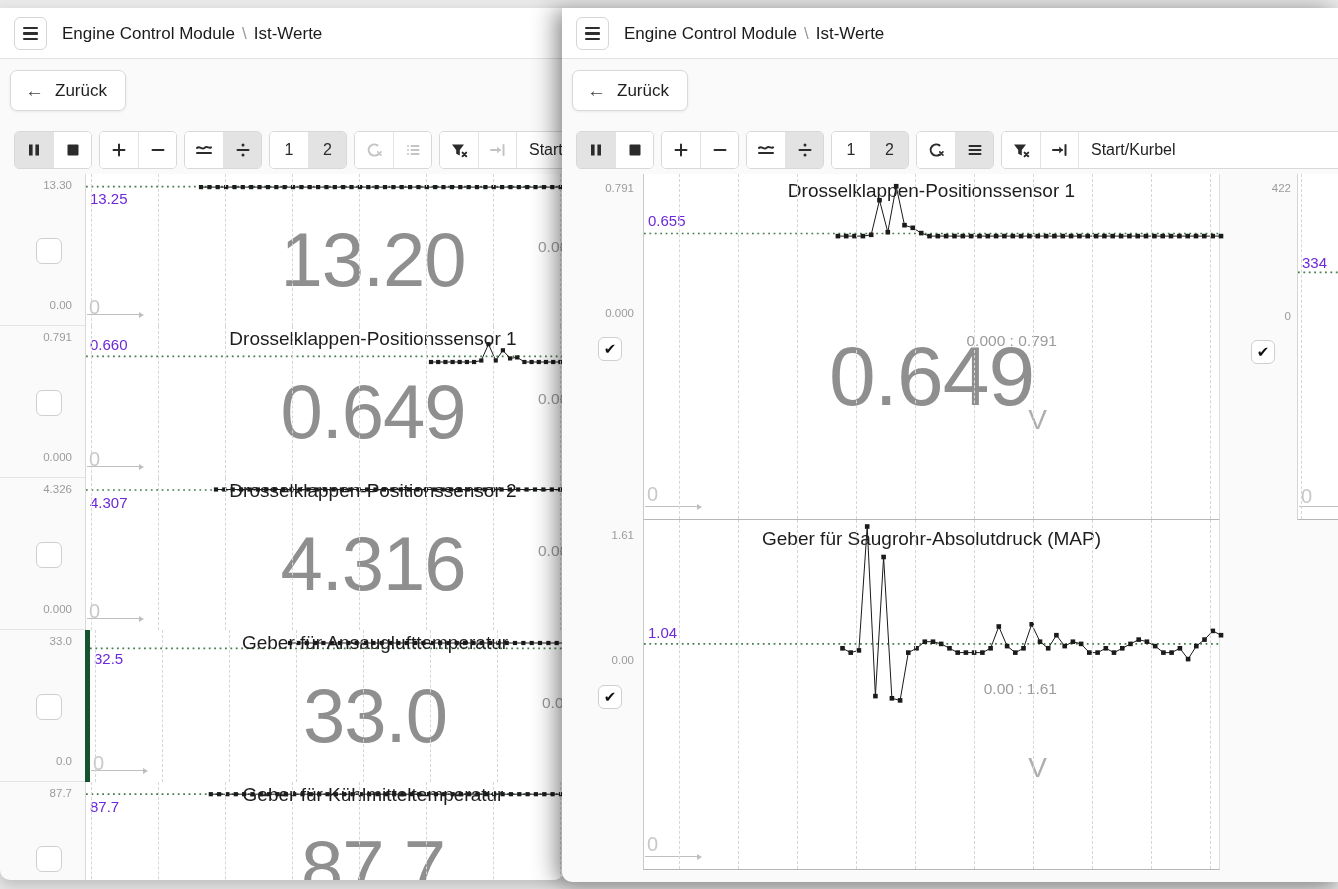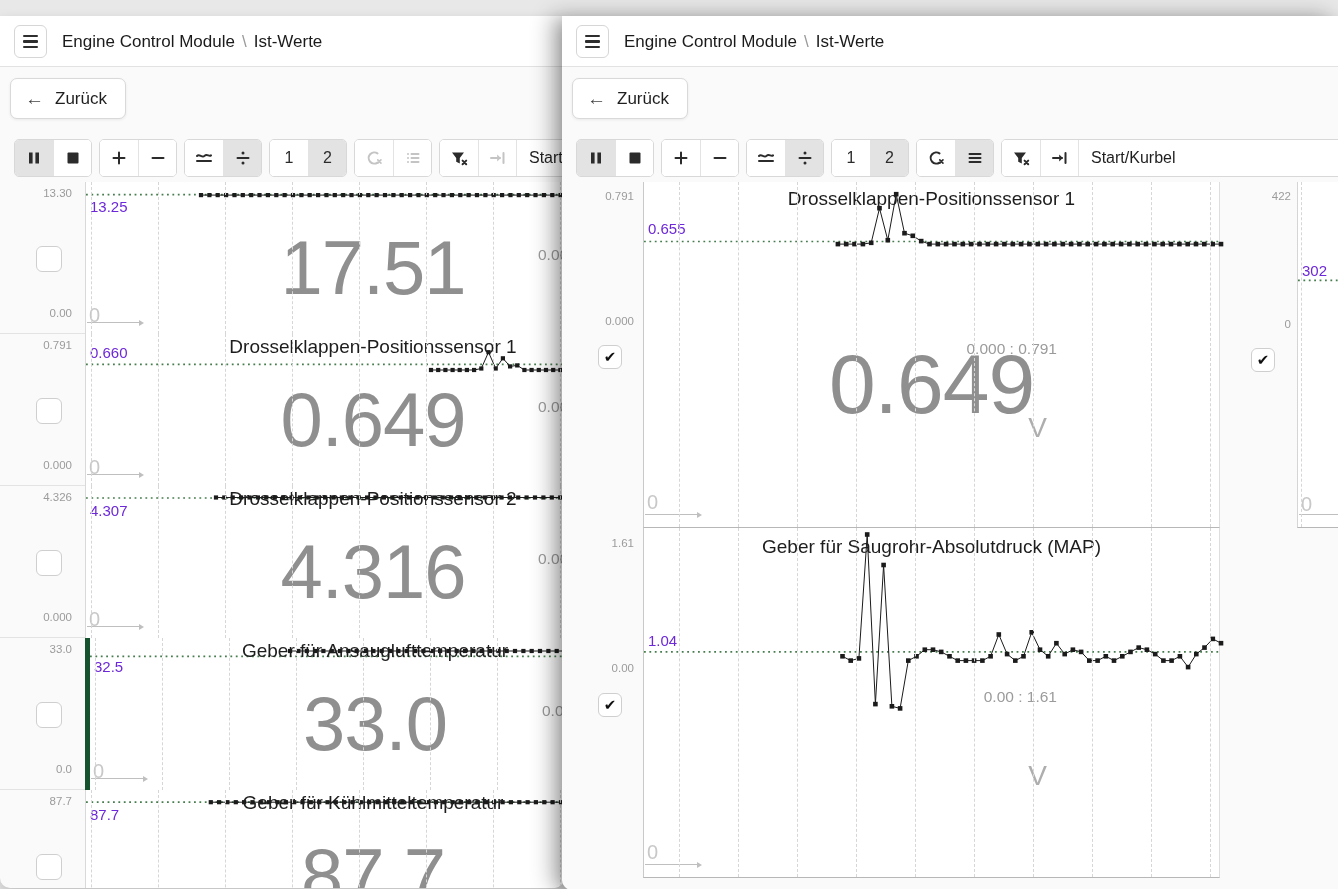--- a/index.html
+++ b/index.html
@@ -1,20 +1,20 @@
 <!DOCTYPE html>
 <html><head>
 <meta charset="utf-8">
 <style>
   * { margin:0; padding:0; box-sizing:border-box; }
   html,body { width:1338px; height:889px; overflow:hidden; background:#e8e8e8;
     font-family:"Liberation Sans","DejaVu Sans",sans-serif; }
   body { position:relative; }
 
-  .win { position:absolute; top:16px; background:#fafafa; overflow:hidden;padding-left:12px; }
+  .win { position:absolute; top:8px; background:#fafafa; overflow:hidden;padding-left:12px; }
   .win-l { left:0; width:564px; height:872px; border-radius:0 0 10px 10px;
     box-shadow:0 6px 14px rgba(0,0,0,.18); }
   .win-r { left:562px; width:776px; height:874px; border-radius:0 0 0 10px;
     box-shadow:-10px 0 22px rgba(0,0,0,.30), 0 8px 16px rgba(0,0,0,.22); }
 
   .hdr { position:absolute; left:0; right:0; top:0; height:51px; background:#fff;
     border-bottom:1px solid #e2e2e2; }
   .menu-btn { position:absolute; left:14px; top:9px; width:33px; height:33px; background:#fff;
     border:1px solid #d6d6d6; border-radius:6px; display:flex; flex-direction:column;
     align-items:center; justify-content:center; gap:3px; cursor:pointer; }
@@ -227,21 +227,21 @@
           <rect x="514.4" y="11.0" width="4.2" height="4.2" fill="#1B1B1B"></rect>
           <rect x="522.7" y="11.0" width="4.2" height="4.2" fill="#1B1B1B"></rect>
           <rect x="531.1" y="11.0" width="4.2" height="4.2" fill="#1B1B1B"></rect>
           <rect x="539.4" y="11.0" width="4.2" height="4.2" fill="#1B1B1B"></rect>
           <rect x="547.8" y="11.0" width="4.2" height="4.2" fill="#1B1B1B"></rect>
           <rect x="556.2" y="11.0" width="4.2" height="4.2" fill="#1B1B1B"></rect>
           <rect x="564.5" y="11.0" width="4.2" height="4.2" fill="#1B1B1B"></rect>
           <rect x="572.9" y="11.0" width="4.2" height="4.2" fill="#1B1B1B"></rect>
         </svg>
       <span class="glab" style="top:16px">13.25</span>
-      <div class="big" style="top:48px;font-size:76px">17.51</div>
+      <div class="big" style="top:48px;font-size:76px">13.20</div>
       <span class="range" style="left:452px;top:64px">0.00 : 13.30</span>
       <span class="origin" style="top:123px">0</span>
       <span class="oline" style="top:140px"></span>
     <div class="gl" style="left: 5px;"></div>
         <div class="gl" style="left: 72px;"></div>
         <div class="gl" style="left: 139px;"></div>
         <div class="gl" style="left: 206px;"></div>
         <div class="gl" style="left: 273px;"></div>
         <div class="gl" style="left: 340px;"></div>
         <div class="gl" style="left: 407px;"></div>
@@ -720,21 +720,21 @@
   <section class="pr" style="top:166px;height:346px">
     <div class="gut" style="left:676px;width:57px">
       <span class="vmax" style="top:8px;right:4px">422</span>
       <span class="vmin" style="top:136px;right:4px">0</span>
       <span class="cbx checked" style="left:13px;top:166px">✔<span></span></span>
     </div>
     <div class="plot" style="left:735px;width:41px;height:346px;border-left:1px solid #d5d5d5;border-bottom:1px solid #b7b7b7">
       <svg class="chart" width="41" height="346" viewBox="0 0 41 346">
           <line x1="0" x2="41" y1="98.38862559241706" y2="98.38862559241706" stroke="#467D4E" stroke-width="1.7" stroke-dasharray="1.8 3.6"></line>
         </svg>
-      <span class="glab" style="top:80px">302</span>
+      <span class="glab" style="top:80px">334</span>
       <span class="origin" style="top:312px">0</span>
       <span class="oline" style="top:332px"></span>
     <div class="gl" style="left: 3px;"></div>
       </div>
   </section>
 
   <section class="pr" style="top:512px;height:350px">
     <div class="gut" style="left:8px;width:70px">
       <span class="vmax" style="top:9px;right:6px">1.61</span>
       <span class="vmin" style="top:134px;right:6px">0.00</span>

